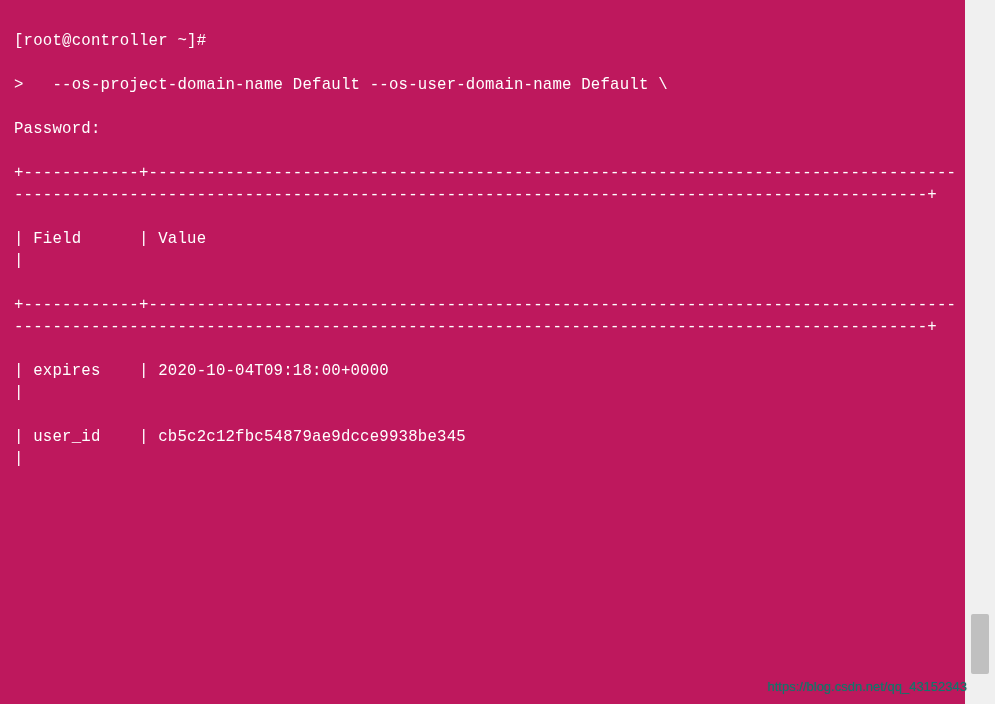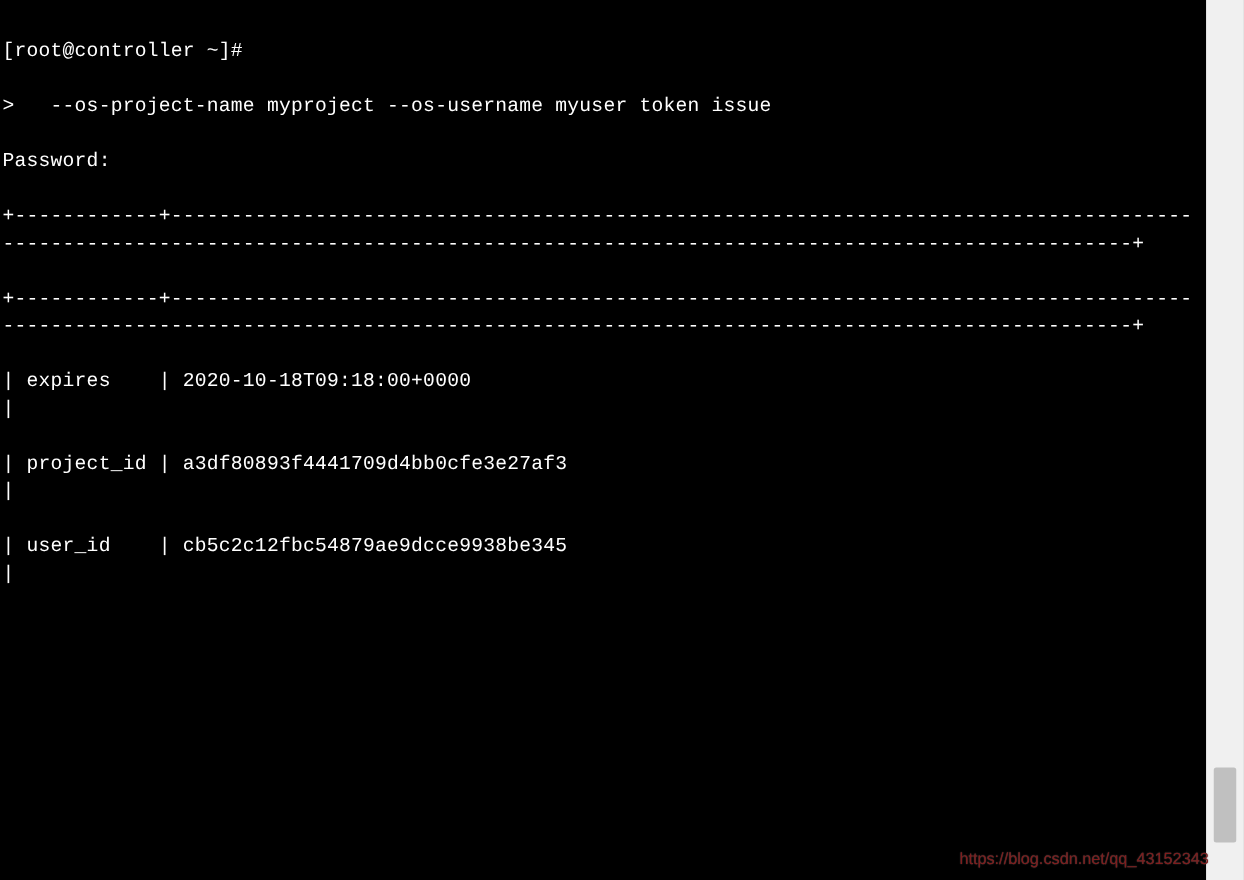--- a/index.html
+++ b/index.html
@@ -6,25 +6,25 @@
     margin: 0;
     padding: 0;
     background: #fff;
     width: 995px;
     height: 704px;
     overflow: hidden;
     position: relative;
     font-family: "Consolas", "Courier New", monospace;
   }
   .terminal {
-    background: #000000;
+    background: #be185d;
     color: #fff;
     width: 965px;
     height: 704px;
-    padding: 8px 6px 6px 2px;
+    padding: 8px 6px 6px 14px;
     box-sizing: border-box;
     font-size: 15.7px;
     line-height: 22px;
     letter-spacing: 0.2px;
     white-space: pre;
     overflow: hidden;
     position: relative;
   }
   .line {
     white-space: pre-wrap;
@@ -44,38 +44,38 @@
     bottom: 30px;
     width: 18px;
     height: 60px;
     background: #c0c0c0;
     border-radius: 2px;
   }
   .watermark {
     position: absolute;
     right: 28px;
     bottom: 10px;
-    color: #7f1d1d;
+    color: #0f766e;
     font-family: Arial, sans-serif;
     font-size: 13px;
     text-shadow: 0 0 1px #555;
     pointer-events: none;
   }
 </style>
 </head>
 <body>
 
 <div class="terminal">
 <div class="line">[root@controller ~]#</div>
-<div class="line">&gt;   --os-project-name myproject --os-username myuser token issue</div>
+<div class="line">&gt;   --os-project-domain-name Default --os-user-domain-name Default \</div>
 <div class="line">Password:</div>
 <div class="line">+------------+-----------------------------------------------------------------------------------------------------------------------------------------------------------------------------------+</div>
+<div class="line">| Field      | Value                                                                                                                                                                                     |</div>
 <div class="line">+------------+-----------------------------------------------------------------------------------------------------------------------------------------------------------------------------------+</div>
-<div class="line">| expires    | 2020-10-18T09:18:00+0000                                                                                                                                                                  |</div>
-<div class="line">| project_id | a3df80893f4441709d4bb0cfe3e27af3                                                                                                                                                          |</div>
+<div class="line">| expires    | 2020-10-04T09:18:00+0000                                                                                                                                                                  |</div>
 <div class="line">| user_id    | cb5c2c12fbc54879ae9dcce9938be345                                                                                                                                                          |</div>
 
 
 </div>
 
 <div class="scrollbar">
   <div class="scroll-thumb"></div>
 </div>
 
 <div class="watermark">https://blog.csdn.net/qq_43152343</div>

